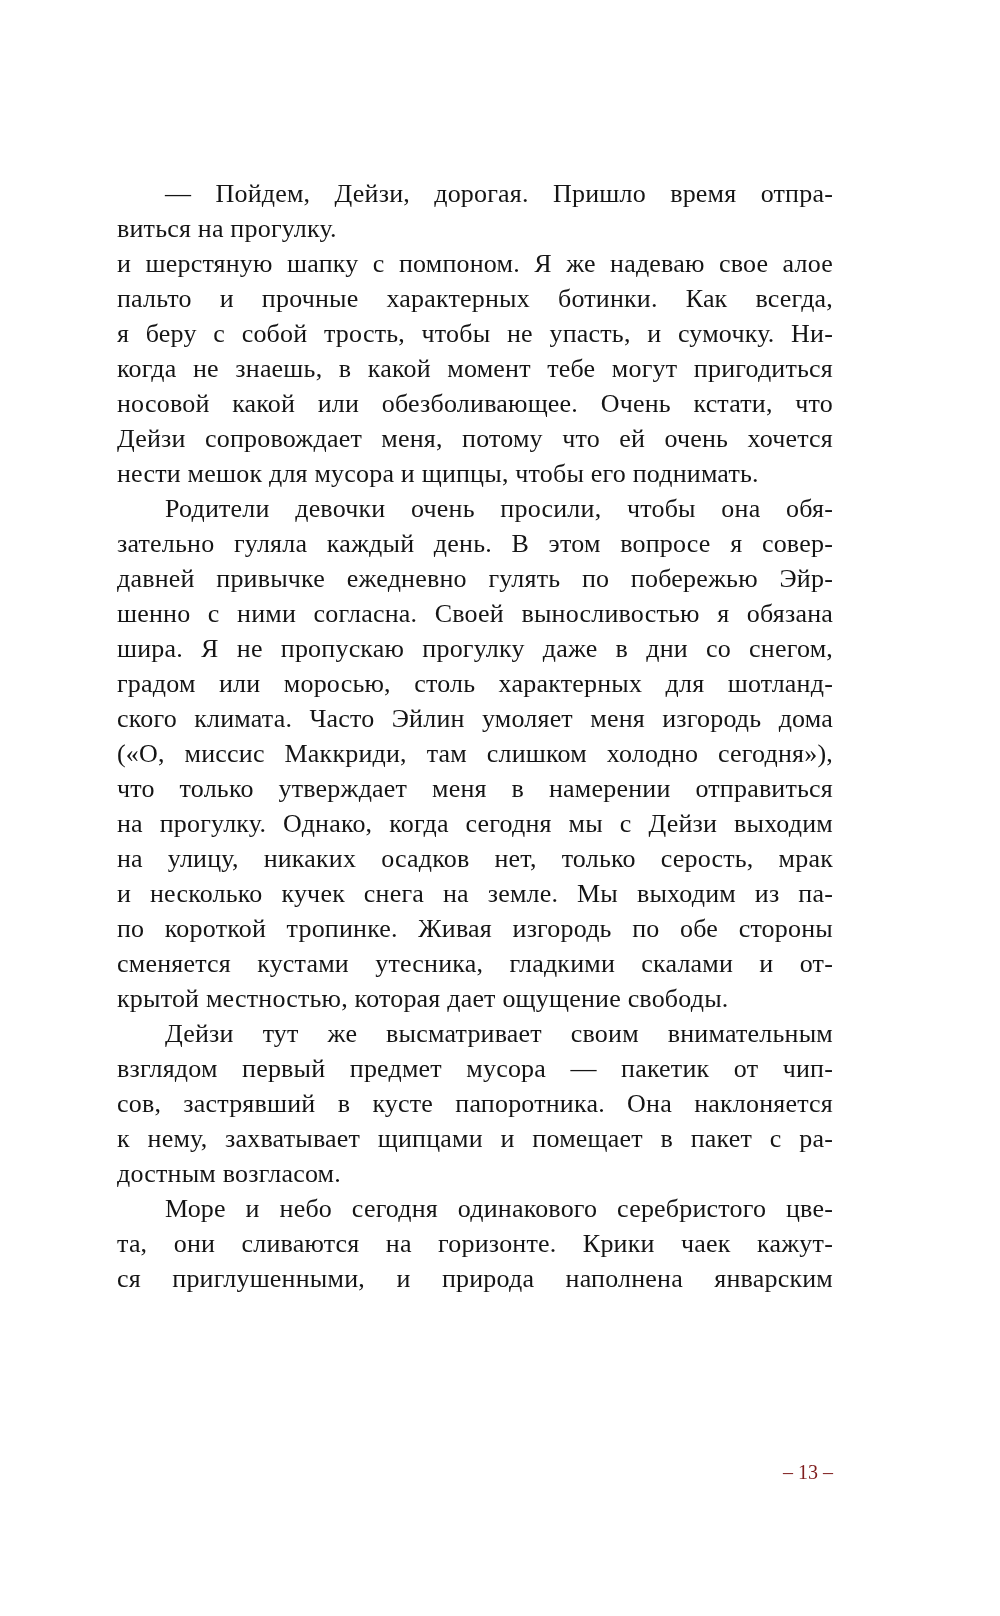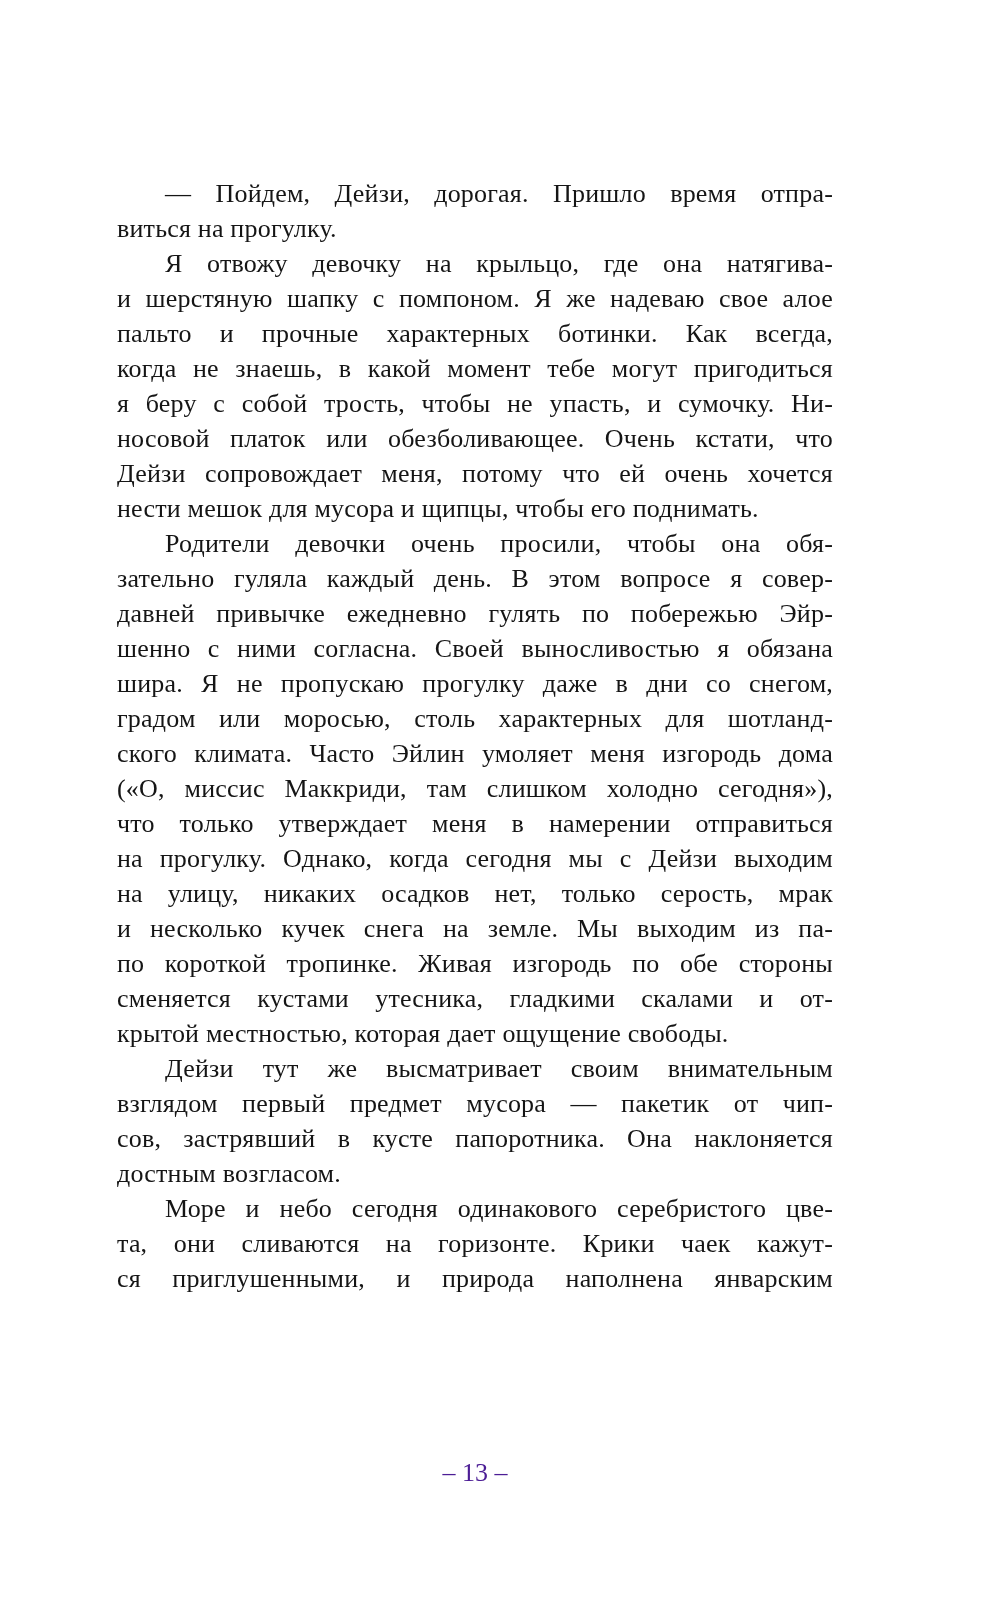--- a/index.html
+++ b/index.html
@@ -38,58 +38,58 @@
     text-indent: 48px;
   }
   .line.last {
     text-align-last: left;
   }
   .footer {
     position: absolute;
     left: 117px;
     top: 1455px;
     width: 716px;
-    text-align: center;
-    font-size: 26px;
+    text-align: right;
+    font-size: 20px;
     line-height: 35px;
-    color: #4c1d95;
+    color: #7f1d1d;
   }
 </style>
 </head>
 <body>
 
 <div class="page">
   <div class="text-block">
       <div class="line indent">— Пойдем, Дейзи, дорогая. Пришло время отпра-</div>
       <div class="line last">виться на прогулку.</div>
-      <div class="line indent">Я отвожу девочку на крыльцо, где она натягива-</div>
       <div class="line">и шерстяную шапку с помпоном. Я же надеваю свое алое</div>
       <div class="line">пальто и прочные характерных ботинки. Как всегда,</div>
+      <div class="line">я беру с собой трость, чтобы не упасть, и сумочку. Ни-</div>
       <div class="line">когда не знаешь, в какой момент тебе могут пригодиться</div>
-      <div class="line">я беру с собой трость, чтобы не упасть, и сумочку. Ни-</div>
-      <div class="line">носовой платок или обезболивающее. Очень кстати, что</div>
+      <div class="line">носовой какой или обезболивающее. Очень кстати, что</div>
       <div class="line">Дейзи сопровождает меня, потому что ей очень хочется</div>
       <div class="line last">нести мешок для мусора и щипцы, чтобы его поднимать.</div>
       <div class="line indent">Родители девочки очень просили, чтобы она обя-</div>
       <div class="line">зательно гуляла каждый день. В этом вопросе я совер-</div>
       <div class="line">давней привычке ежедневно гулять по побережью Эйр-</div>
       <div class="line">шенно с ними согласна. Своей выносливостью я обязана</div>
       <div class="line">шира. Я не пропускаю прогулку даже в дни со снегом,</div>
       <div class="line">градом или моросью, столь характерных для шотланд-</div>
       <div class="line">ского климата. Часто Эйлин умоляет меня изгородь дома</div>
       <div class="line">(«О, миссис Маккриди, там слишком холодно сегодня»),</div>
       <div class="line">что только утверждает меня в намерении отправиться</div>
       <div class="line">на прогулку. Однако, когда сегодня мы с Дейзи выходим</div>
       <div class="line">на улицу, никаких осадков нет, только серость, мрак</div>
       <div class="line">и несколько кучек снега на земле. Мы выходим из па-</div>
       <div class="line">по короткой тропинке. Живая изгородь по обе стороны</div>
       <div class="line">сменяется кустами утесника, гладкими скалами и от-</div>
       <div class="line last">крытой местностью, которая дает ощущение свободы.</div>
       <div class="line indent">Дейзи тут же высматривает своим внимательным</div>
       <div class="line">взглядом первый предмет мусора — пакетик от чип-</div>
       <div class="line">сов, застрявший в кусте папоротника. Она наклоняется</div>
+      <div class="line">к нему, захватывает щипцами и помещает в пакет с ра-</div>
       <div class="line last">достным возгласом.</div>
       <div class="line indent">Море и небо сегодня одинакового серебристого цве-</div>
       <div class="line">та, они сливаются на горизонте. Крики чаек кажут-</div>
       <div class="line">ся приглушенными, и природа наполнена январским</div>
     </div>
   <div class="footer">– 13 –</div>
 </div>
 
 </body></html>

